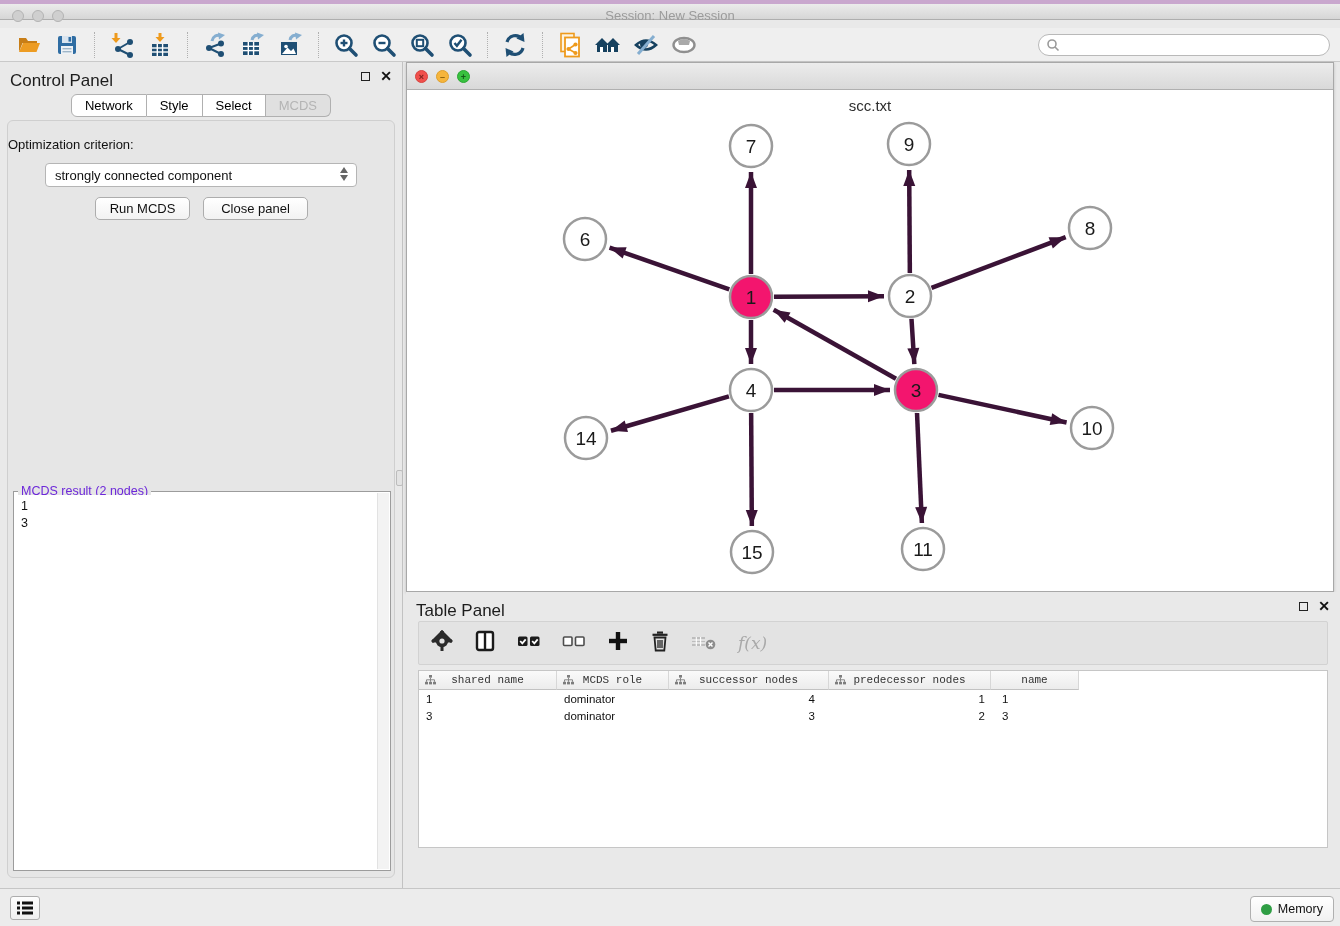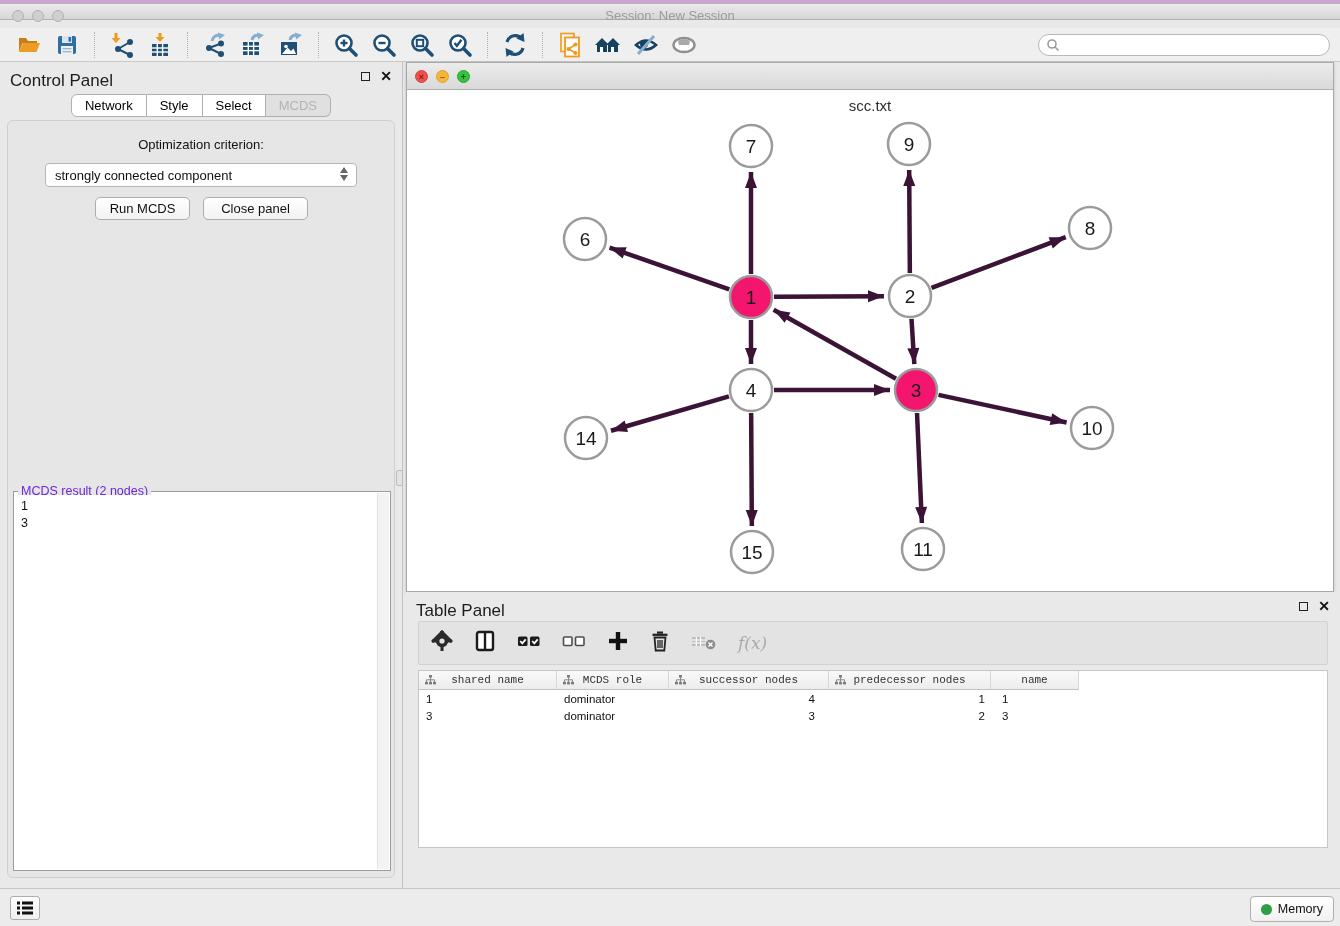--- a/index.html
+++ b/index.html
@@ -35,21 +35,21 @@
   .tabbar { position:absolute; display:flex; }
   .tab { font-size:13px; color:#000; background:#fff; border:1px solid #b0b0b0;
     border-left:none; padding:3px 13px; }
   .tab:first-child { border-left:1px solid #b0b0b0; border-radius:6px 0 0 6px; }
   .tab:last-child { border-radius:0 6px 6px 0; }
   .tab.selected { background:#e0e0e0; color:#b4b4b4; }
   #cp-tabs { top:32px; left:0; right:0; justify-content:center; }
 
   #cp-card { position:absolute; left:7px; top:58px; width:388px; height:758px;
     background:#e6e6e6; border:1px solid #cfcfcf; border-radius:6px; }
-  #opt-label { position:absolute; top:16px; left:0; right:0; text-align:center; font-size:13px; color:#111; }
+  #opt-label { position:absolute; top:16px; left:0; right:0; text-align:left; font-size:13px; color:#111; }
   #criterion-select { position:absolute; left:37px; top:42px; width:312px; height:24px;
     background:#fff; border:1px solid #b5b5b5; border-radius:4px; font-size:13px; color:#111;
     display:flex; align-items:center; padding-left:9px; }
   .stepper { position:absolute; right:8px; top:3px; display:flex; flex-direction:column; gap:2px; }
   .tri-up { width:0; height:0; border-left:4px solid transparent; border-right:4px solid transparent; border-bottom:6px solid #666; }
   .tri-down { width:0; height:0; border-left:4px solid transparent; border-right:4px solid transparent; border-top:6px solid #666; }
   .cp-btn { position:absolute; top:76px; height:23px; background:linear-gradient(#ffffff,#f2f2f2);
     border:1px solid #adadad; border-radius:5px; font-size:13px; color:#111;
     display:flex; align-items:center; justify-content:center; }
   #run-btn { left:87px; width:95px; }

